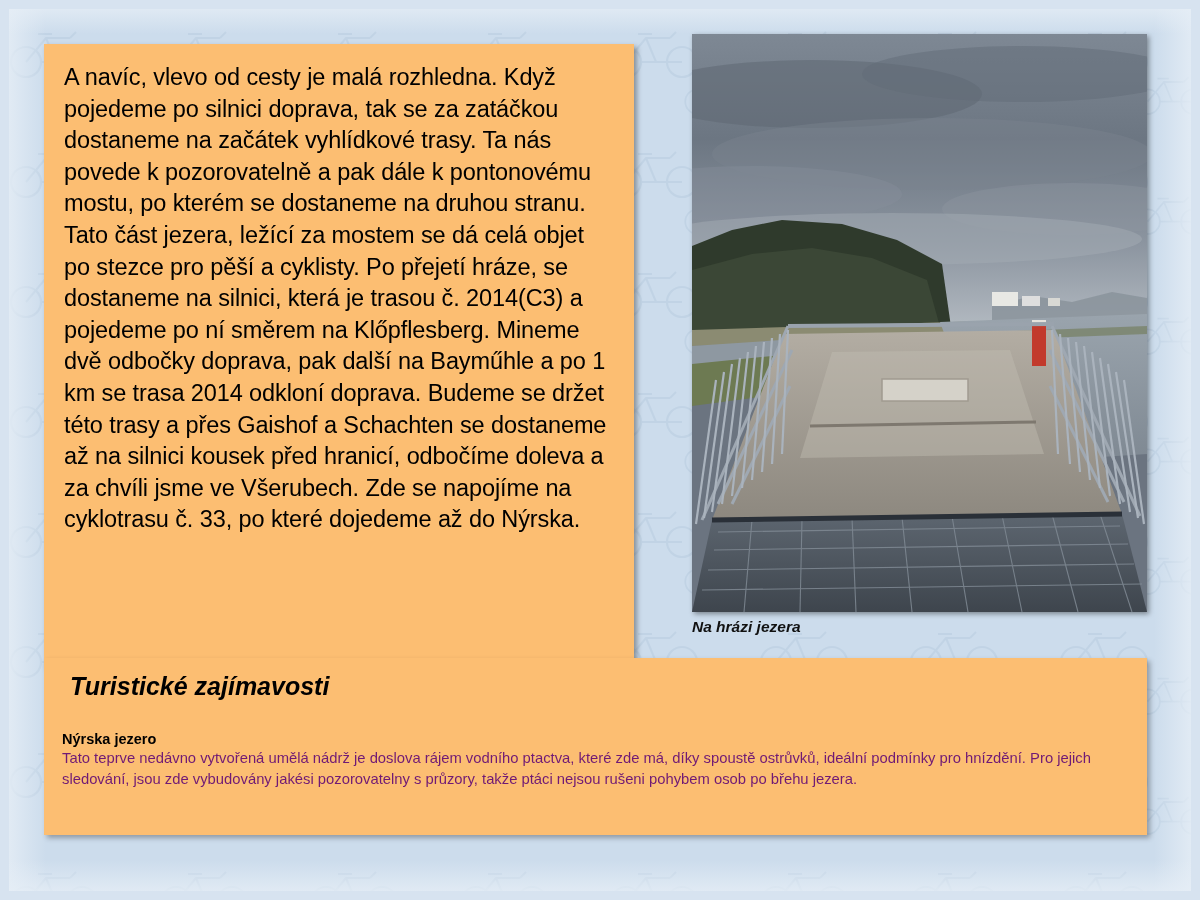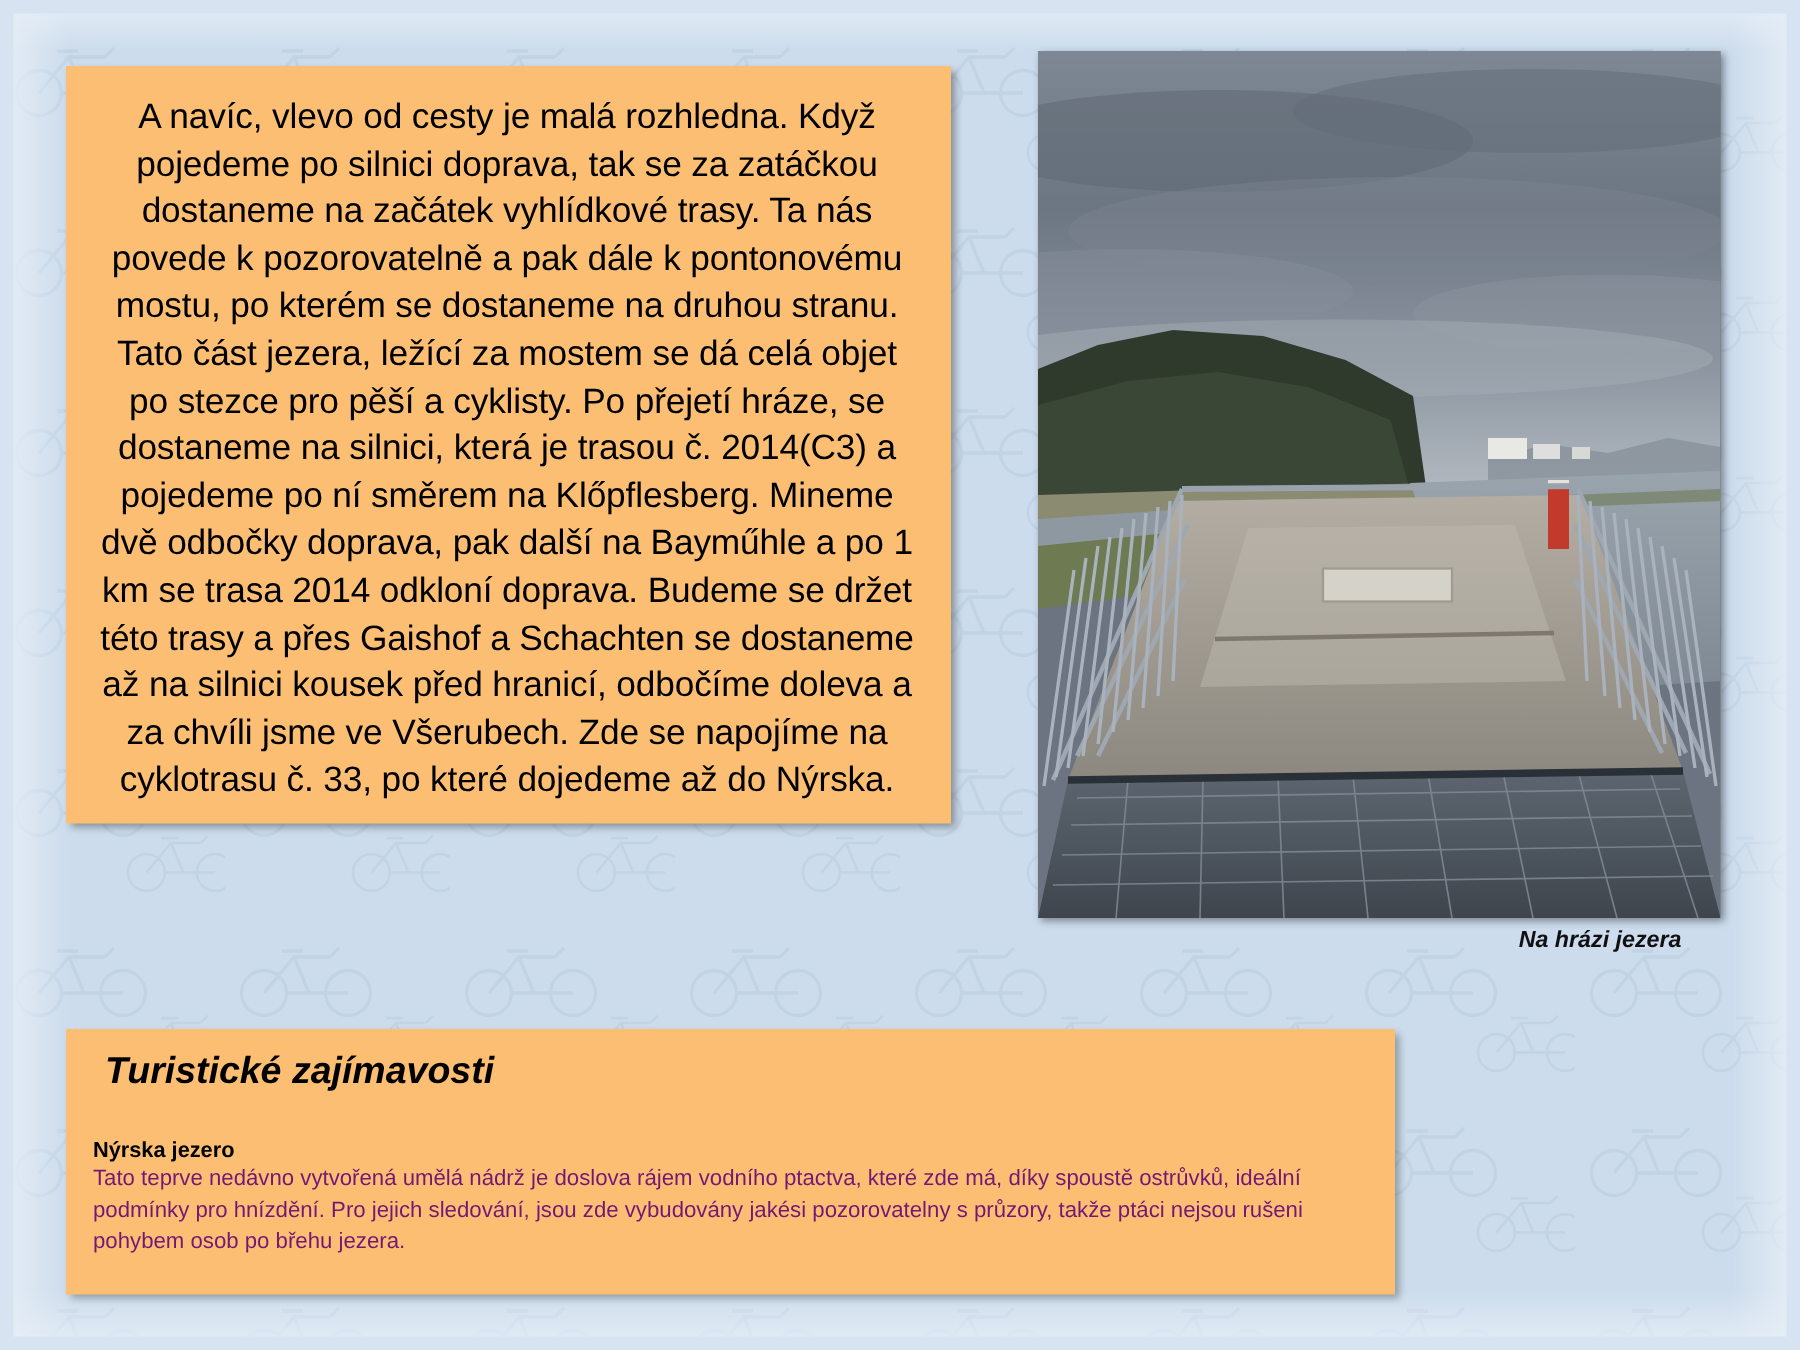--- a/index.html
+++ b/index.html
@@ -47,26 +47,25 @@
     background: linear-gradient(to bottom, #e6eef6 0%, rgba(230,238,246,0) 100%); }
   .edge-fade-b { left: 0; right: 0; bottom: 0; height: 40px;
     background: linear-gradient(to top, #e6eef6 0%, rgba(230,238,246,0) 100%); }
 
   
   .text-card {
     position: absolute;
     left: 44px;
     top: 44px;
     width: 590px;
-    height: 505px;
+    height: 623px;
     background: #fcbe72;
     box-sizing: border-box;
     padding: 18px 22px 10px 20px;
     box-shadow: 3px 3px 5px rgba(0,0,0,0.35);
-    text-align: center;
   }
   .text-card p {
     margin: 0;
     font-size: 23.5px;
     line-height: 1.345;
     color: #000000;
     letter-spacing: -0.1px;
   }
 
   
@@ -79,41 +78,39 @@
     box-shadow: 2px 2px 5px rgba(0,0,0,0.4);
     overflow: hidden;
     background: #6b7480;
   }
   .photo-svg { display: block; width: 100%; height: 100%; }
   .photo-caption {
     position: absolute;
     left: 692px;
     top: 618px;
     width: 455px;
-    text-align: right;
     font-size: 15.5px;
     font-weight: bold;
     font-style: italic;
     color: #111;
     padding-right: 26px;
     box-sizing: border-box;
   }
 
   
   .info-card {
     position: absolute;
     left: 44px;
     top: 658px;
-    width: 886px;
+    width: 1103px;
     height: 177px;
     background: #fcbe72;
     box-sizing: border-box;
     padding: 14px 18px 10px 18px;
     box-shadow: 3px 3px 5px rgba(0,0,0,0.3);
-    margin-top: 28px;
   }
   .info-title {
     font-size: 25px;
     font-weight: bold;
     font-style: italic;
     color: #000;
     margin: 0 0 30px 8px;
   }
   .info-sub {
     font-size: 14.5px;

